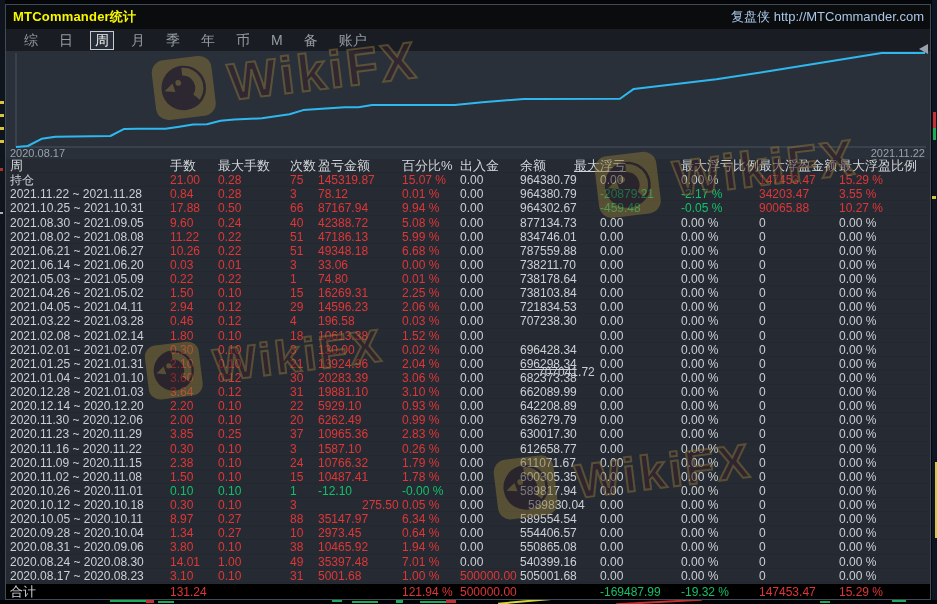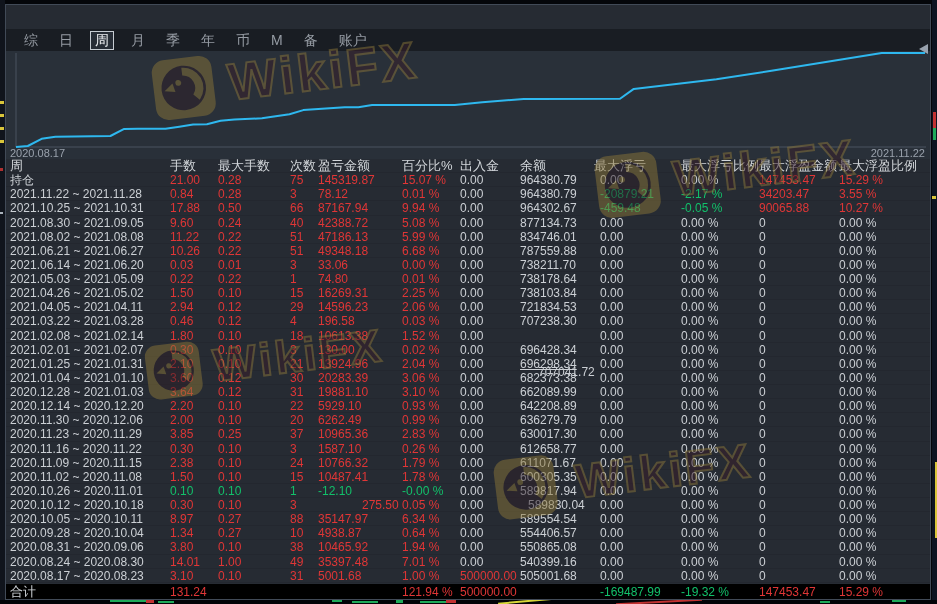--- a/index.html
+++ b/index.html
@@ -79,20 +79,24 @@
   <div class="mark" style="left:420px;top:1px;width:32px;height:2px;background:#1faa5a;"></div>
   <div class="mark" style="left:446px;top:0;width:10px;height:3px;background:#c23232;"></div>
   <div class="mark" style="left:498px;top:0;width:62px;height:2px;background:#d8d83a;transform:rotate(-5deg);"></div>
   <div class="mark" style="left:616px;top:1px;width:86px;height:2px;background:#c23232;transform:rotate(-3deg);"></div>
   <div class="mark" style="left:820px;top:1px;width:10px;height:2px;background:#1faa5a;"></div>
   <div class="mark" style="left:892px;top:0;width:14px;height:2px;background:#1faa5a;"></div>
 </div>
 
 <div id="window">
 
+  <div id="titlebar">
+    <span id="title">MTCommander统计</span>
+    <span id="brand">复盘侠 http://MTCommander.com</span>
+  </div>
 
   <div id="menubar">
       <span class="menu-item">综</span>
       <span class="menu-item">日</span>
       <span class="menu-item sel">周</span>
       <span class="menu-item">月</span>
       <span class="menu-item">季</span>
       <span class="menu-item">年</span>
       <span class="menu-item">币</span>
       <span class="menu-item">M</span>
@@ -155,21 +159,21 @@
   <div id="table">
     <div class="trow" id="thead">
         <span style="left: 4px;">周</span>
         <span style="left: 164px;">手数</span>
         <span style="left: 212px;">最大手数</span>
         <span style="left: 284px;">次数</span>
         <span style="left: 312px;">盈亏金额</span>
         <span style="left: 396px;">百分比%</span>
         <span style="left: 454px;">出入金</span>
         <span style="left: 514px;">余额</span>
-        <span style="left: 588px;">最大浮亏</span>
+        <span style="left: 568px; text-decoration: underline;">最大浮亏</span>
         <span style="left: 675px;">最大浮亏比例</span>
         <span style="left: 753px;">最大浮盈金额</span>
         <span style="left: 833px;">最大浮盈比例</span>
       </div>
     <div id="tbody">
         <div class="trow">
           <span class="w" style="left: 4px;">持仓</span>
           <span class="r" style="left: 164px;">21.00</span>
           <span class="r" style="left: 212px;">0.28</span>
           <span class="r" style="left: 284px;">75</span>
@@ -516,21 +520,21 @@
           <span class="w" style="left: 594px;">0.00</span>
           <span class="w" style="left: 675px;">0.00 %</span>
           <span class="w" style="left: 753px;">0</span>
           <span class="w" style="left: 833px;">0.00 %</span>
         </div>
         <div class="trow">
           <span class="w" style="left: 4px;">2020.09.28 ~ 2020.10.04</span>
           <span class="r" style="left: 164px;">1.34</span>
           <span class="r" style="left: 212px;">0.27</span>
           <span class="r" style="left: 284px;">10</span>
-          <span class="r" style="left: 312px;">4938.87</span>
+          <span class="r" style="left: 312px;">2973.45</span>
           <span class="r" style="left: 396px;">0.64 %</span>
           <span class="w" style="left: 454px;">0.00</span>
           <span class="w" style="left: 514px;">554406.57</span>
           <span class="w" style="left: 594px;">0.00</span>
           <span class="w" style="left: 675px;">0.00 %</span>
           <span class="w" style="left: 753px;">0</span>
           <span class="w" style="left: 833px;">0.00 %</span>
         </div>
         <div class="trow">
           <span class="w" style="left: 4px;">2020.08.31 ~ 2020.09.06</span>

